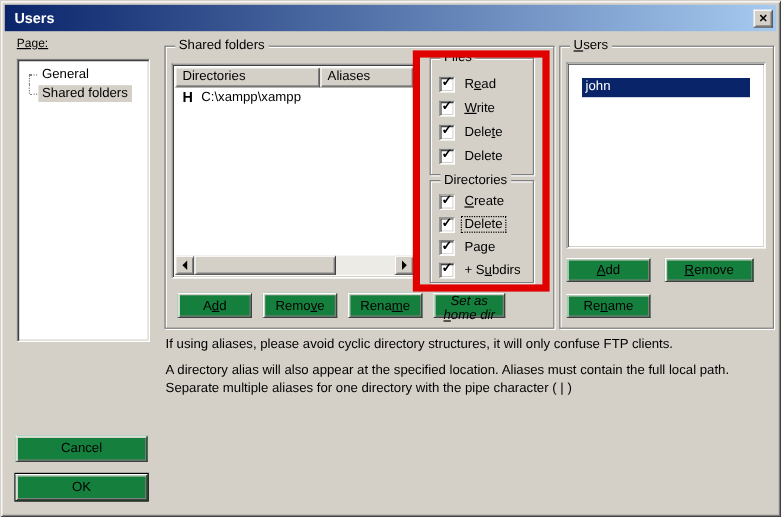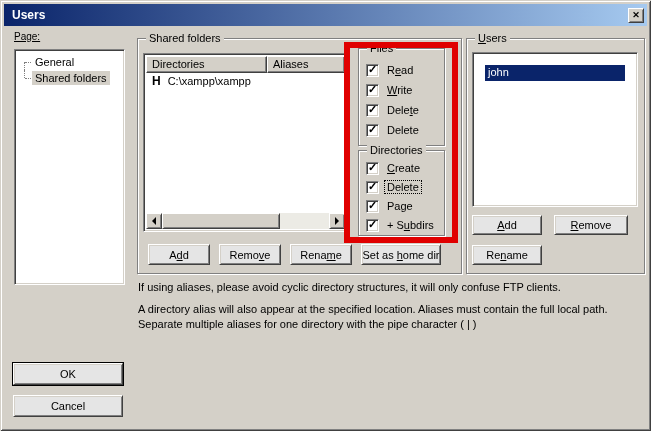--- a/index.html
+++ b/index.html
@@ -63,28 +63,28 @@
   .cb-col{display:flex;flex-direction:column;gap:4px;padding:13px 0 0 7px;}
   .dirs-group .cb-col{gap:3px;padding-top:9px;}
   .cb-row{display:flex;align-items:center;height:16px;}
   .cb-box{width:13px;height:13px;background:#fff;border:1px solid;border-color:#808080 #fff #fff #808080;
     box-shadow:inset 1px 1px 0 #404040, inset -1px -1px 0 #d4d0c8;
     position:relative;flex:0 0 13px;}
   .check{position:absolute;left:1px;top:-2px;font-size:11px;font-weight:bold;color:#000;line-height:13px;}
   .cb-label{margin-left:6px;font-size:11px;padding:0 2px;white-space:nowrap;}
   .cb-row.focused .cb-label{outline:1px dotted #000;}
 
-  .btn{background:#e5e5e5;border:1px solid;border-color:#fff #404040 #404040 #fff;
+  .btn{background:#15803d;border:1px solid;border-color:#fff #404040 #404040 #fff;
     box-shadow:inset 1px 1px 0 #d4d0c8, inset -1px -1px 0 #808080;
     font-size:11px;color:#000;padding:0;cursor:default;}
   .btn.default{box-shadow:0 0 0 1px #000, inset 1px 1px 0 #d4d0c8, inset -1px -1px 0 #808080;}
 
   .sf-buttons{position:absolute;left:148px;top:244px;display:flex;gap:9px;}
   .sf-buttons .btn{width:62px;height:21px;}
-  .sf-buttons .btn:nth-child(4){width:80px;}
+  .sf-buttons .btn:nth-child(4){width:60px;font-style:italic;}
 
   .userlist{position:absolute;left:472px;top:52px;width:166px;height:155px;padding:12px;}
   .list-item{height:16px;font-size:11px;padding:1px 3px;white-space:nowrap;}
   .list-item.selected{background:#0a246a;color:#fff;}
 
   .users-buttons{position:absolute;left:472px;top:215px;display:grid;
     grid-template-columns:70px 74px;column-gap:12px;row-gap:10px;}
   .users-buttons .btn{height:20px;}
 
   .info{position:absolute;left:138px;top:280px;width:507px;font-size:11px;line-height:15px;}
@@ -224,19 +224,19 @@
       <button class="btn"><u>R</u>emove</button>
       <button class="btn">Re<u>n</u>ame</button>
     </div>
 
   <div class="info">
     <p>If using aliases, please avoid cyclic directory structures, it will only confuse FTP clients.</p>
     <p>A directory alias will also appear at the specified location. Aliases must contain the full local path. Separate multiple aliases for one directory with the pipe character ( | )</p>
   </div>
 
   <div class="dialog-buttons">
+      <button class="btn">Cancel</button>
       <button class="btn default">OK</button>
-      <button class="btn">Cancel</button>
     </div>
 
   <div class="annotation" style="border-color: rgb(224, 0, 0);"></div>
 
 </div>
 
 </body></html>

